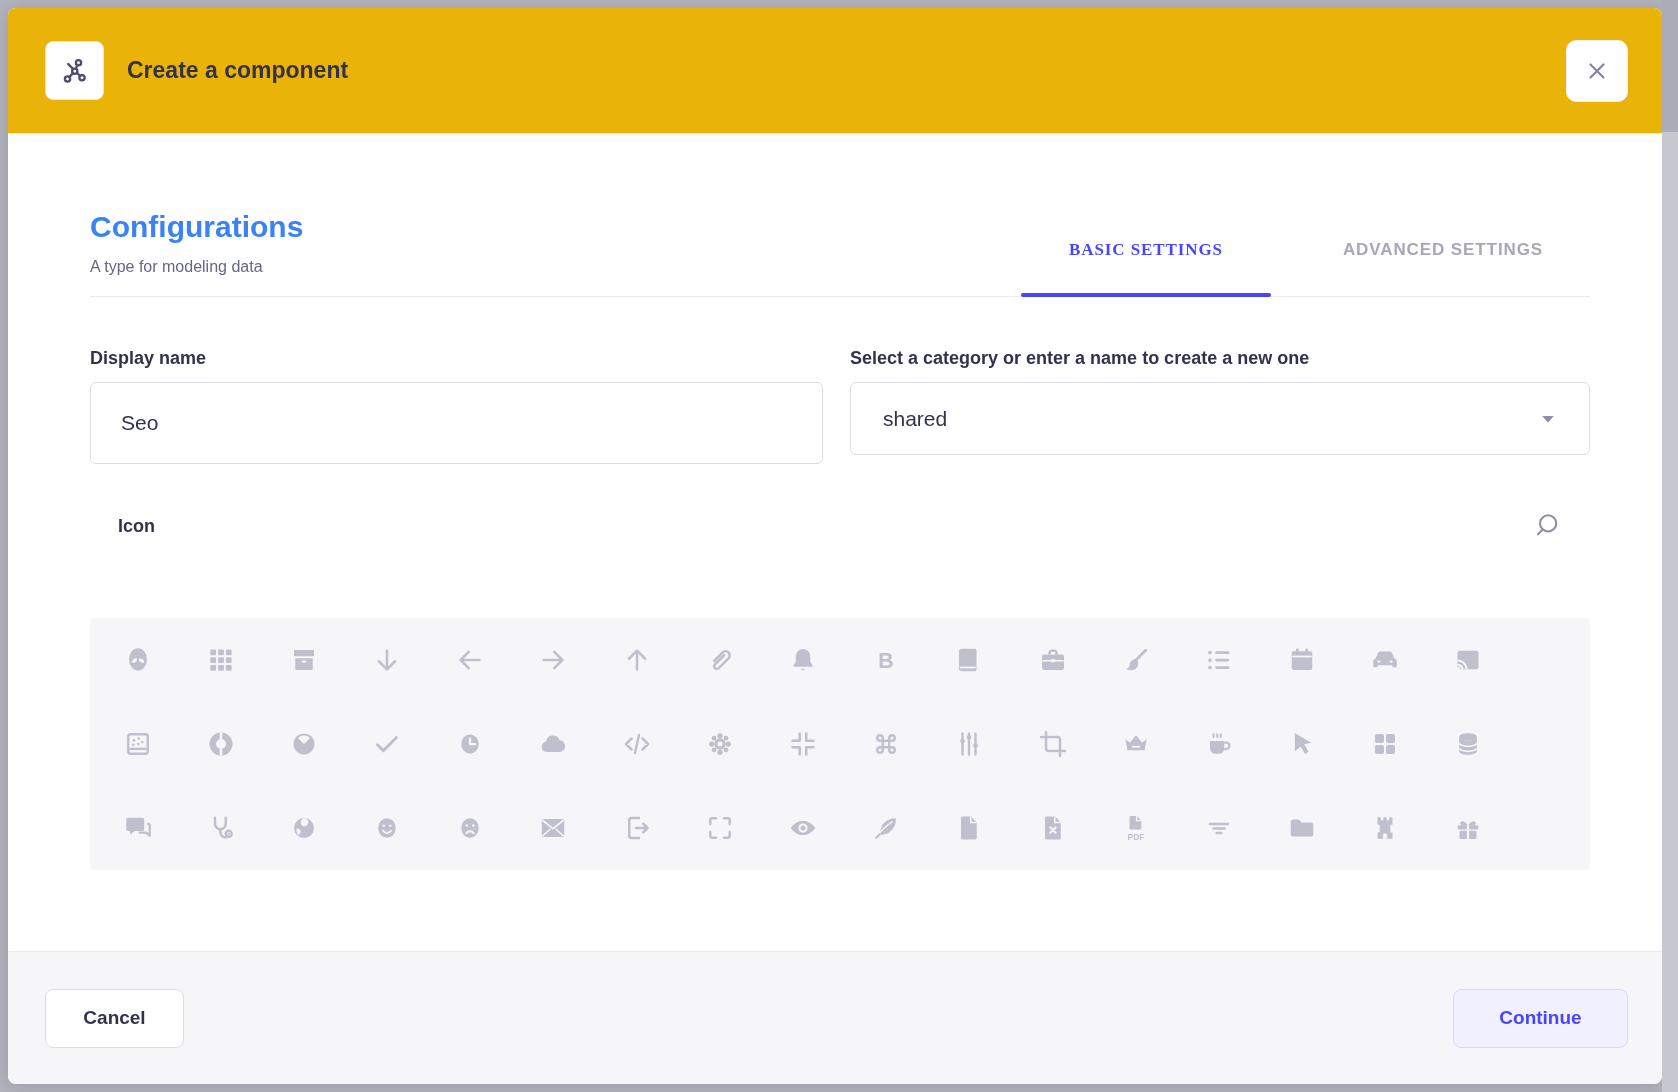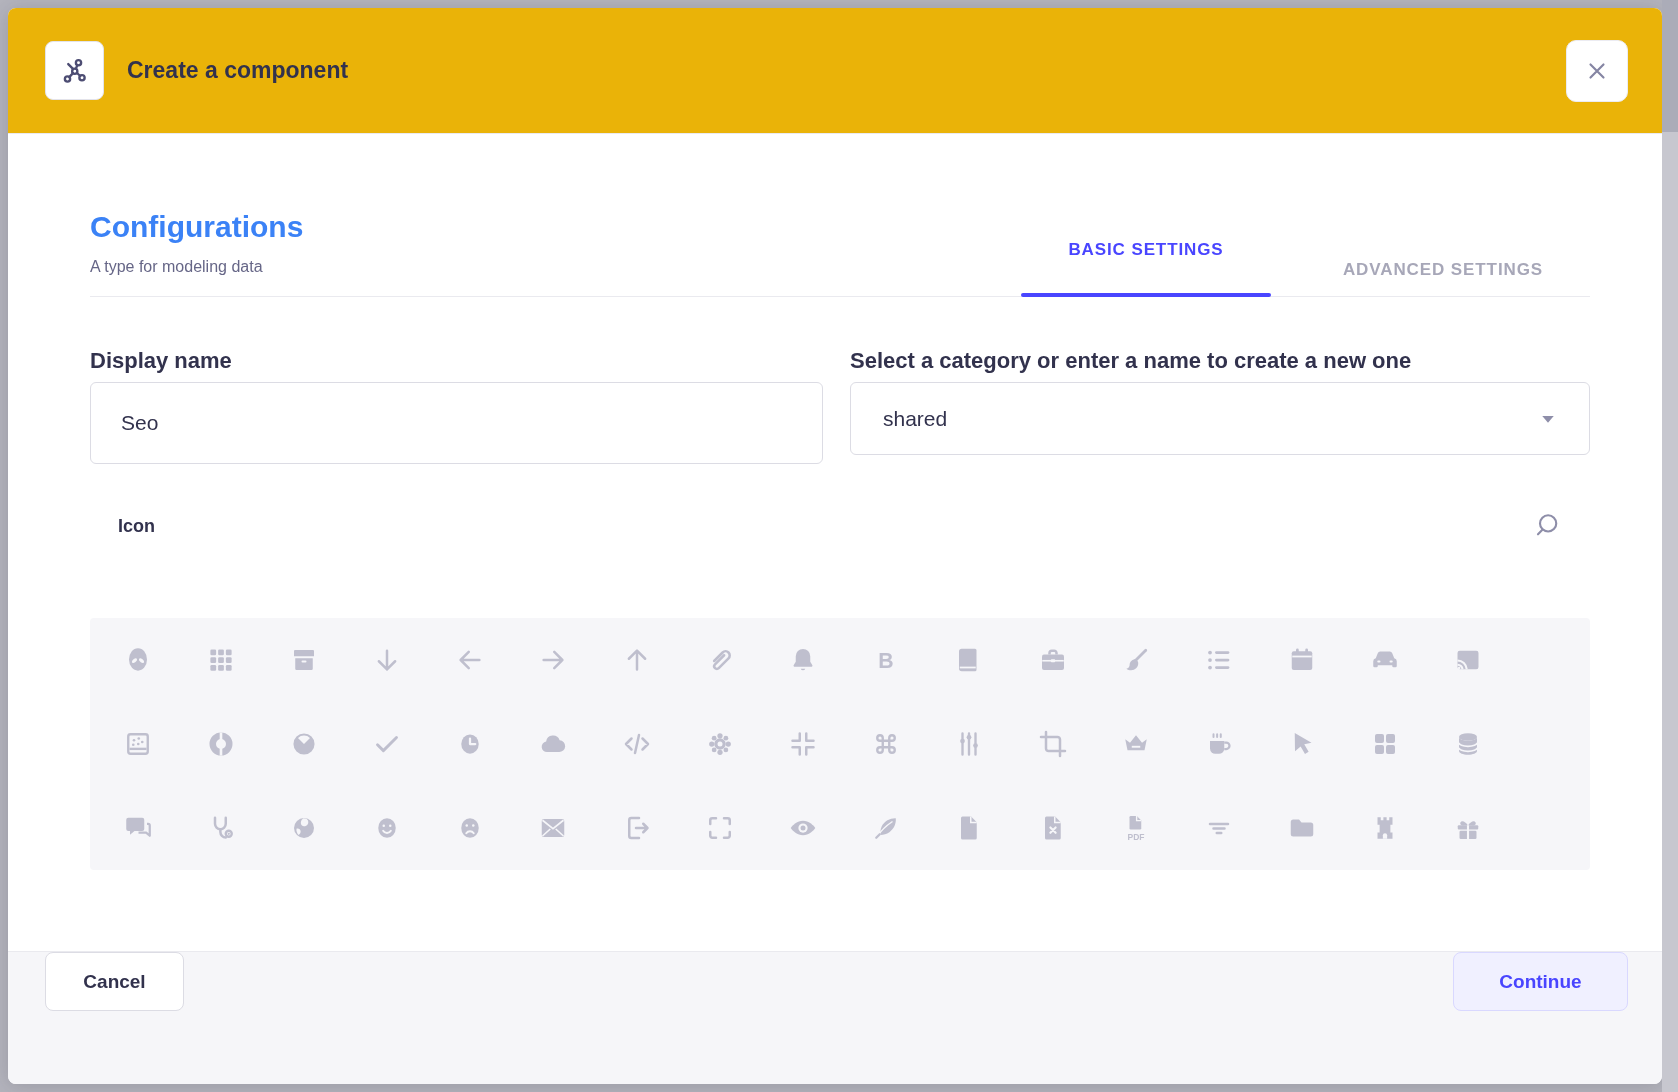--- a/index.html
+++ b/index.html
@@ -22,26 +22,26 @@
                color:#8585a3; cursor:pointer; }
 
   
   .modal-body { position:relative; height:817px; background:#fff; }
   .section-title { position:absolute; left:82px; top:76px; font-size:30px; font-weight:700; color:#3b82f6; }
   .section-subtitle { position:absolute; left:82px; top:124px; font-size:16px; color:#666687; }
   .content-divider { position:absolute; left:82px; top:162px; width:1500px; height:1px; background:#eaeaef; }
 
   .tab { position:absolute; top:106px; text-align:center; font-size:17px; font-weight:700;
          letter-spacing:.9px; cursor:pointer; }
-  .tab-basic { left:1013px; width:250px; color:#4945ff; }
-  .tab-advanced { left:1285px; width:300px; color:#a7a7b8;margin-top:20px; }
+  .tab-basic { left:1013px; width:250px; color:#4945ff;font-family:Liberation Serif, serif; }
+  .tab-advanced { left:1285px; width:300px; color:#a7a7b8; }
   .tab-underline { position:absolute; left:1013px; top:159px; width:250px; height:4px;
                    background:#4945ff; border-radius:2px; }
 
-  .field-label { position:absolute; top:214px; font-size:22px; font-weight:700; color:#32324d; }
+  .field-label { position:absolute; top:214px; font-size:18px; font-weight:700; color:#32324d; }
   .lbl-name { left:82px; } .lbl-category { left:842px; }
 
   .text-input { position:absolute; left:82px; top:248px; width:733px; height:82px;
                 border:1px solid #dcdce4; border-radius:6px; background:#fff;
                 font-size:21px; color:#32324d; padding:0 30px;
                 font-family:"Liberation Sans", sans-serif; outline:none; }
   .select-box { position:absolute; left:842px; top:248px; width:740px; height:73px;
                 border:1px solid #dcdce4; border-radius:6px; background:#fff;
                 display:flex; align-items:center; padding:0 30px 0 32px;
                 font-size:21px; color:#32324d; cursor:pointer; }
@@ -53,21 +53,21 @@
 
   .icon-grid { position:absolute; left:82px; top:484px; width:1500px; height:252px;
                background:#f6f6f9; border-radius:4px;
                display:grid; grid-template-columns:repeat(17,1fr); grid-auto-rows:84px;
                padding:0 80px 0 6px; align-items:center; justify-items:center; color:#bfbfce; }
   .icon-cell { width:44px; height:44px; display:flex; align-items:center; justify-content:center;
                cursor:pointer; border-radius:4px; }
 
   
   .modal-footer { height:133px; background:#f6f6f9; border-top:1px solid #eaeaef;
-                  display:flex; align-items:flex-start; padding:0 34px 0 37px; }
+                  display:flex; align-items:center; padding:0 34px 0 37px; }
   .btn { height:59px; border-radius:8px; font-size:19px; font-weight:700; cursor:pointer;
          font-family:"Liberation Sans", sans-serif; }
   .btn-cancel { width:139px; background:#fff; border:1px solid #dcdce4; color:#32324d; }
   .btn-continue { margin-left:auto; width:175px; background:#f0f0ff; border:1px solid #d9d8ff; color:#4945ff; }
 
   
   .scrollbar-track { position:absolute; right:0; top:0; width:16px; height:1092px; background:#c7c7cf; }
   .scrollbar-thumb { position:absolute; right:0; top:0; width:16px; height:132px; background:#abacb8; }
 </style>
 </head>

